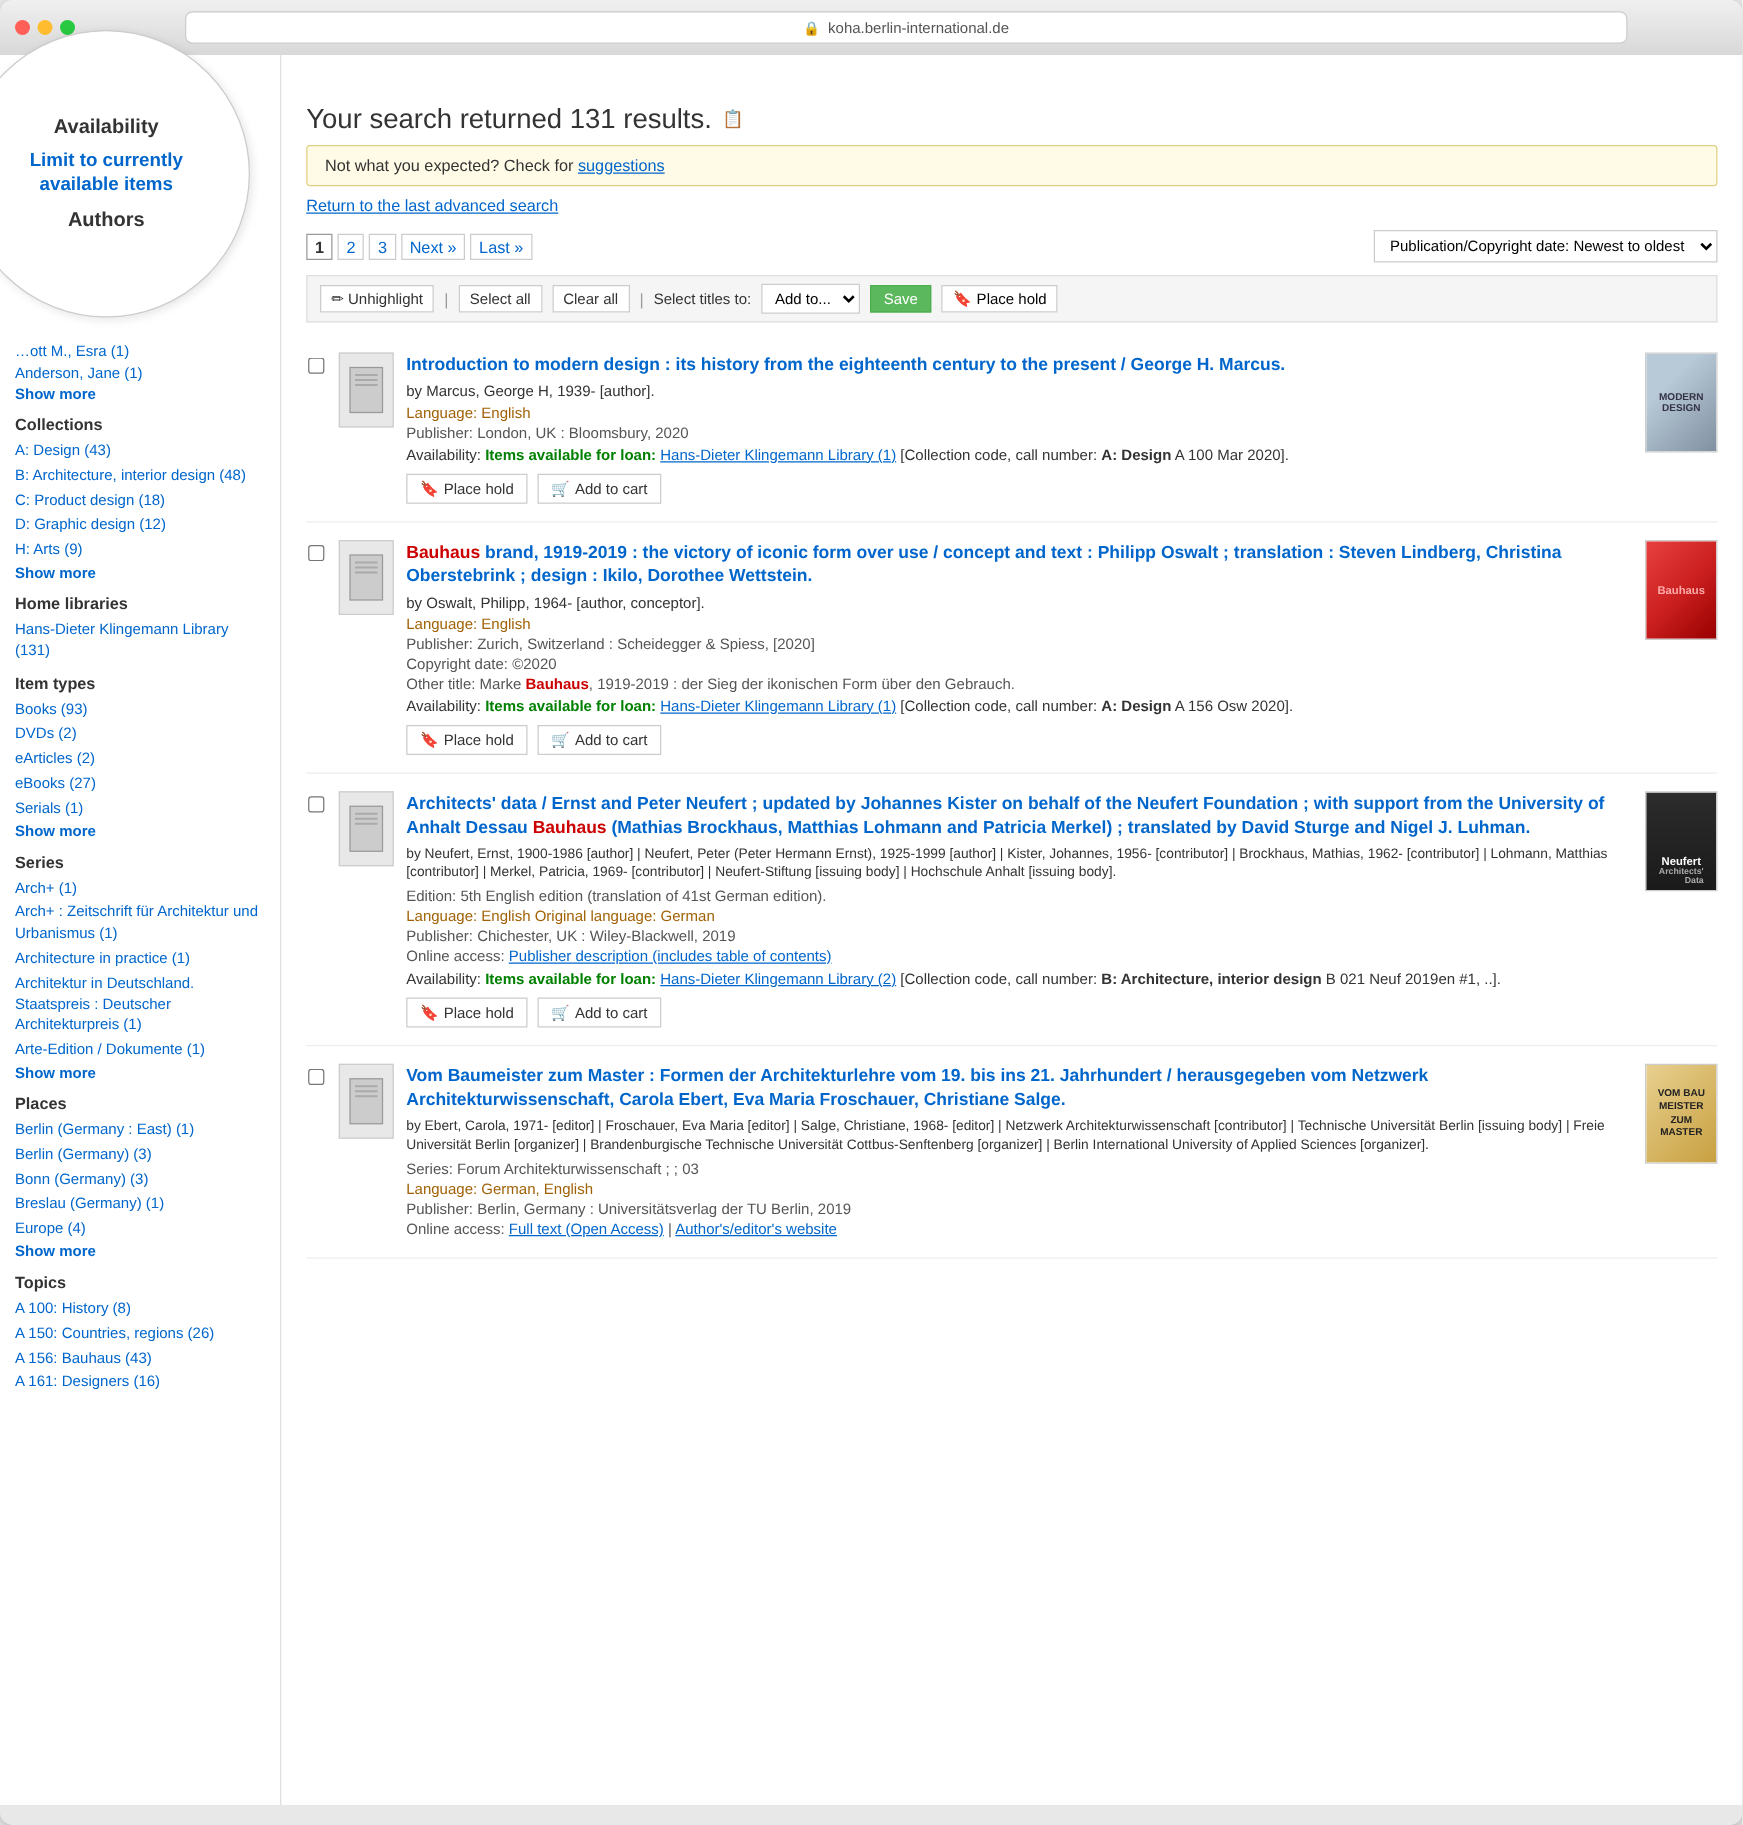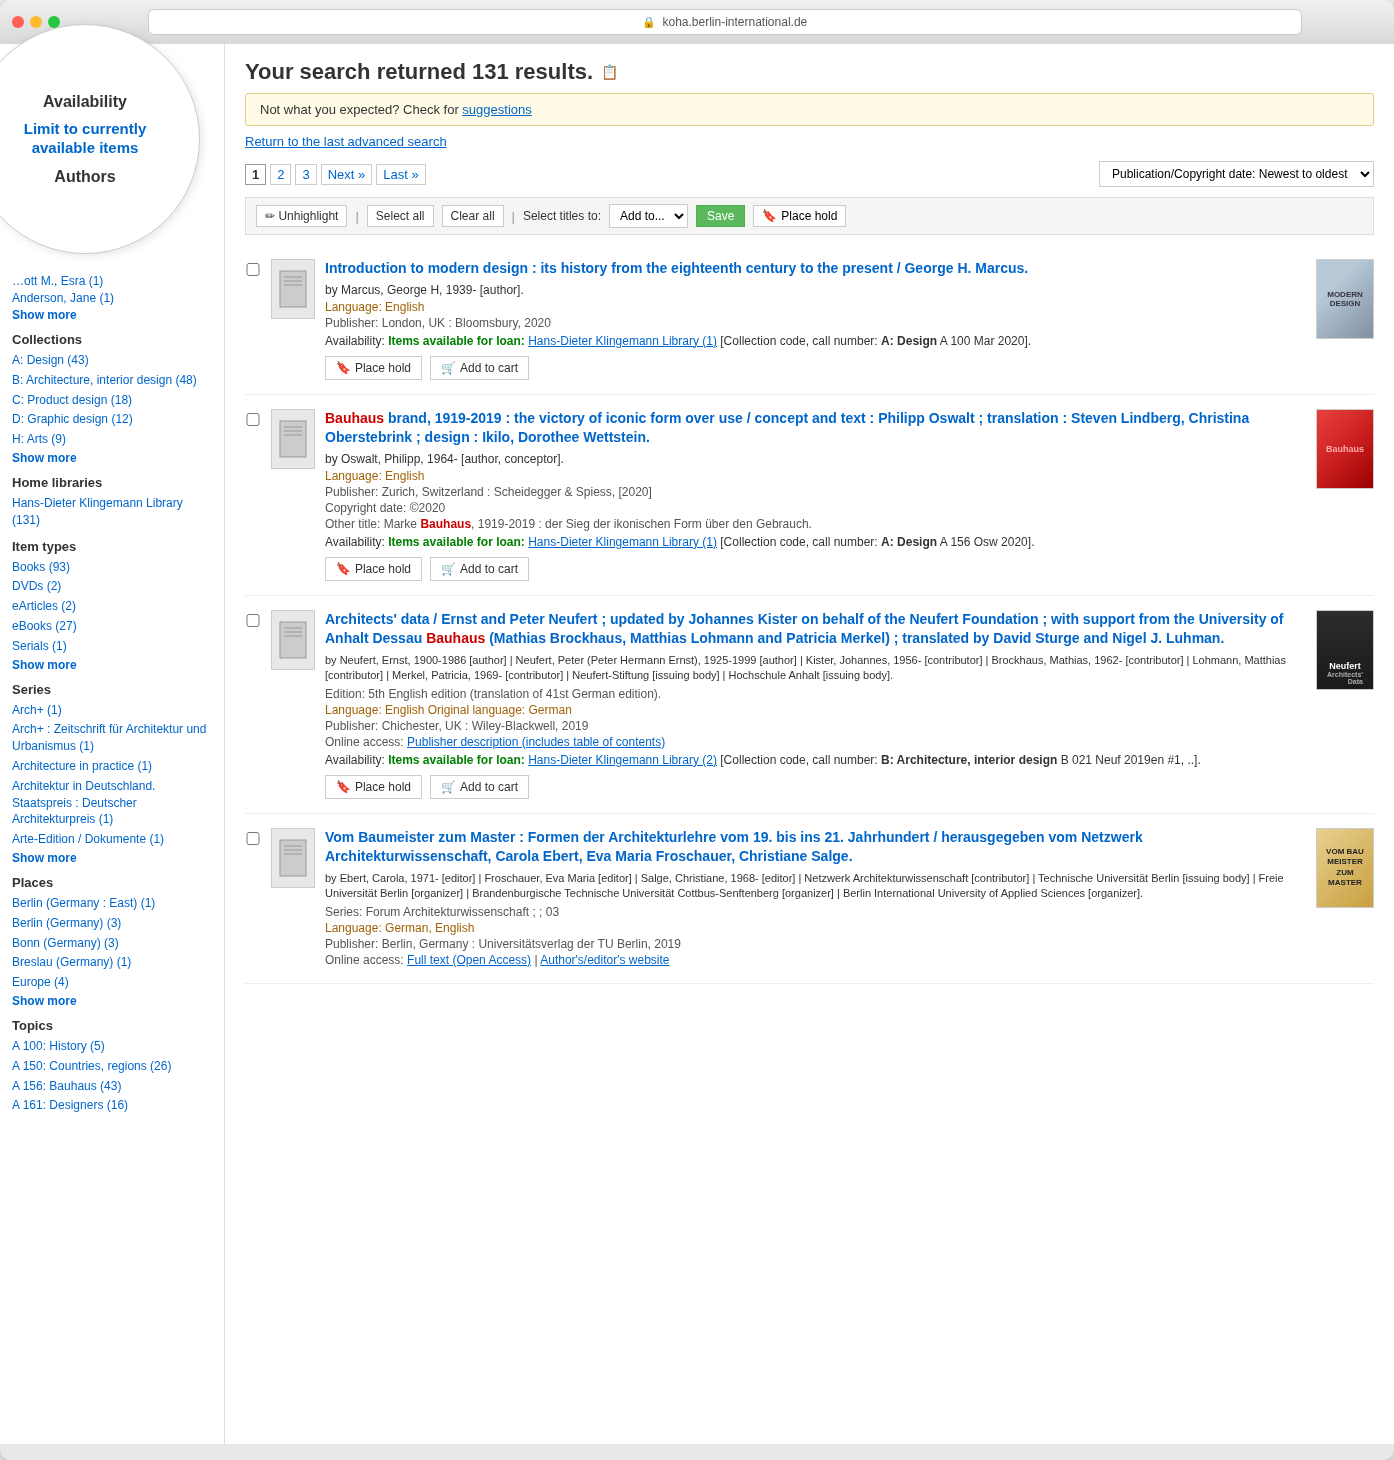--- a/index.html
+++ b/index.html
@@ -139,26 +139,27 @@
 
     
     .main-content {
       flex: 1;
       padding: 15px 20px;
       overflow: hidden;
     }
 
     .results-heading {
       font-size: 22px;
-      font-weight: bold;
+      font-weight: normal;
       color: #333;
       margin-bottom: 8px;
       display: flex;
       align-items: center;
       gap: 8px;
+      margin-top: 23px;
     }
 
     .rss-icon {
       color: #ff6600;
       font-size: 14px;
     }
 
     .not-expected {
       background: #fffbe6;
       border: 1px solid #e0d080;
@@ -460,21 +461,21 @@
 
         <div class="sidebar-section-heading">Places</div>
         <div class="sidebar-item">Berlin (Germany : East) (1)</div>
         <div class="sidebar-item">Berlin (Germany) (3)</div>
         <div class="sidebar-item">Bonn (Germany) (3)</div>
         <div class="sidebar-item">Breslau (Germany) (1)</div>
         <div class="sidebar-item">Europe (4)</div>
         <div class="show-more">Show more</div>
 
         <div class="sidebar-section-heading">Topics</div>
-        <div class="sidebar-item">A 100: History (5)</div>
+        <div class="sidebar-item">A 100: History (8)</div>
         <div class="sidebar-item">A 150: Countries, regions (26)</div>
         <div class="sidebar-item">A 156: Bauhaus (43)</div>
         <div class="sidebar-item">A 161: Designers (16)</div>
       </div>
     </div>
 
     <div class="main-content">
       <h1 class="results-heading">
         <span>Your search returned 131 results.</span>
         <span class="rss-icon">📋</span>

